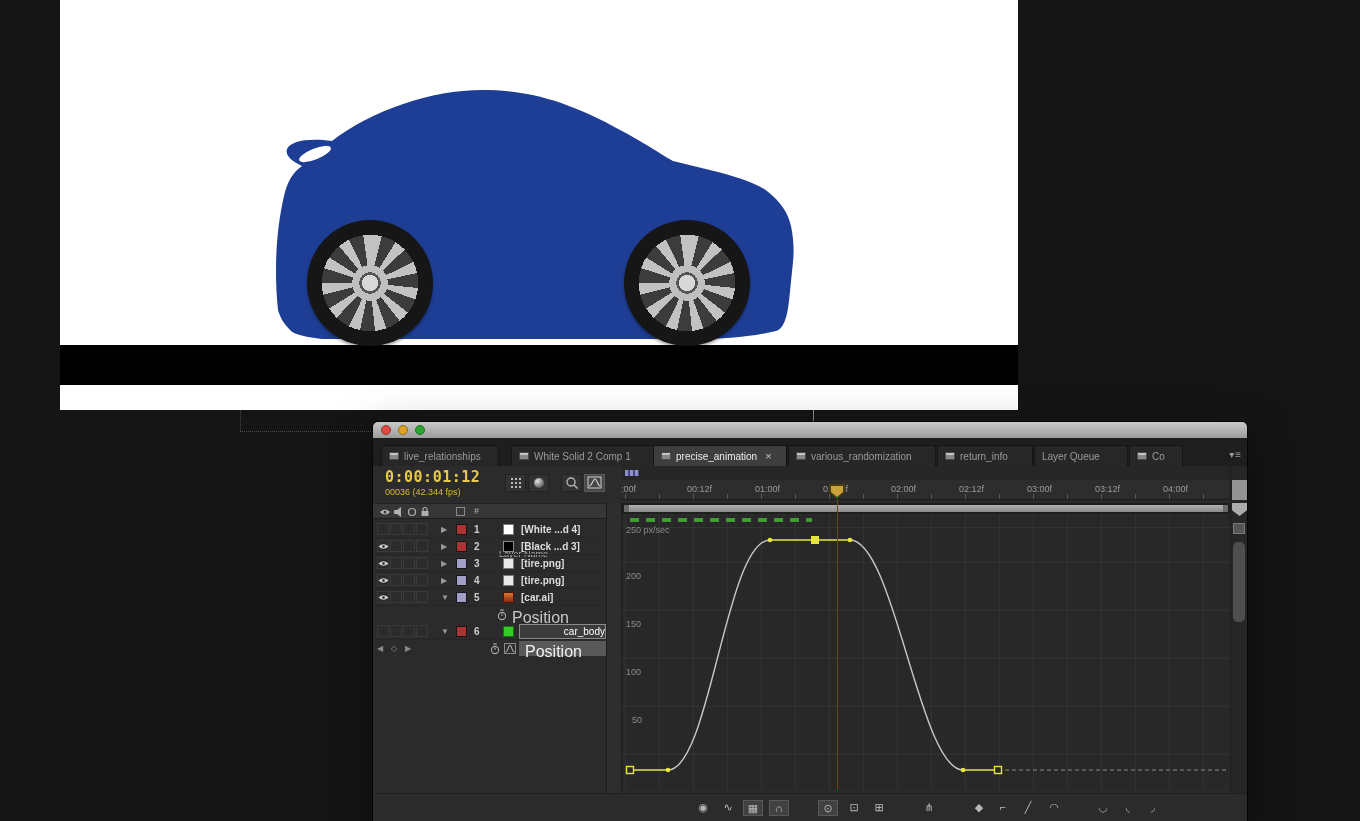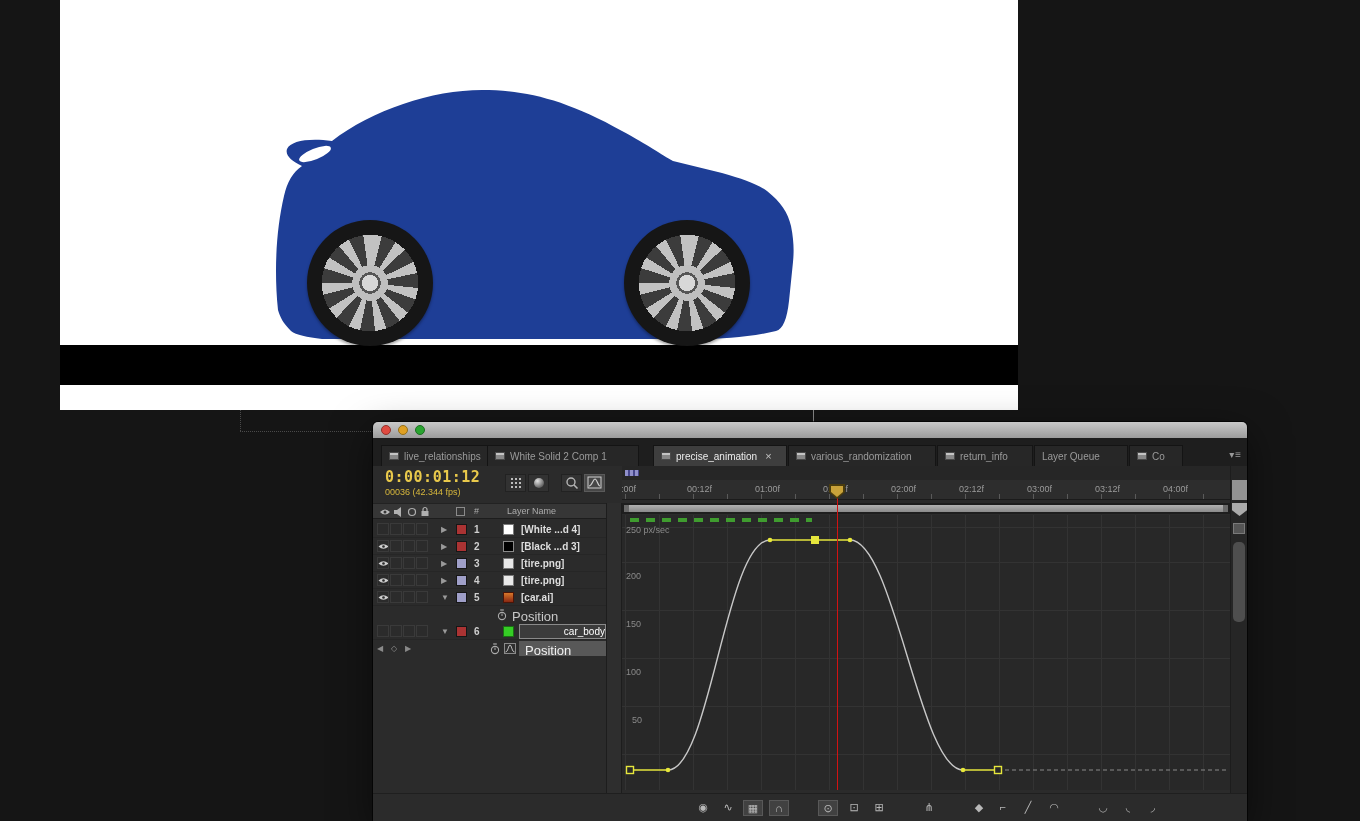--- a/index.html
+++ b/index.html
@@ -71,21 +71,21 @@
   .lticon{position:absolute;left:130px;top:3px;width:11px;height:11px;box-sizing:border-box;}
   .t-wsolid{background:#fff;border:1px solid #7a7a7a;}
   .t-bsolid{background:#000;border:1px solid #8a8a8a;}
   .t-doc{background:#e9e9e9;border:1px solid #7a7a7a;}
   .t-ai{background:linear-gradient(#d8772a,#8a2812);border:1px solid #4a1508;}
   .t-fill{background:#35cc25;border:1px solid #1b6e14;}
   .lname{position:absolute;left:148px;top:3px;font-size:10px;color:#dedede;font-weight:bold;white-space:nowrap;text-align:right;}
   .lname.edit{left:146px;top:1px;width:87px;height:15px;background:#3c3c3c;border:1px solid #8a8a8a;
               padding:1px 0 0 3px;box-sizing:border-box;font-weight:normal;color:#fff;}
   .prow{position:absolute;left:0;width:233px;height:17px;}
-  .pname{position:absolute;left:139px;top:3px;font-size:13px;color:#c8c8c8;text-align:right;}
+  .pname{position:absolute;left:139px;top:3px;font-size:16px;color:#c8c8c8;text-align:right;}
   .phl{position:absolute;left:146px;top:1px;width:87px;height:15px;background:#585858;}
   .pname.sel{left:152px;color:#f0f0f0;}
   .nav{position:absolute;top:4px;font-size:8px;color:#8a8a8a;}
   .ic-abs{position:absolute;}
 
   .lscroll{position:absolute;left:233px;top:81px;width:16px;height:290px;background:#2e2e2e;
            border-left:1px solid #1d1d1d;border-right:1px solid #1d1d1d;box-sizing:border-box;}
   .lscroll-btn{position:absolute;left:234px;top:380px;width:14px;height:14px;background:#3a3a3a;
                color:#999;font-size:8px;text-align:center;line-height:14px;}
 
@@ -159,21 +159,21 @@
       <div class="light l-close"></div>
       <div class="light l-min"></div>
       <div class="light l-zoom"></div>
     </div>
 
     <div class="tabbar">
       <div class="tab" style="left:8px;width:118px;">
         <span class="tbicon"></span>
         <span>live_relationships</span>
       </div>
-      <div class="tab" style="left:114px;width:152px;text-align:center;">
+      <div class="tab" style="left:138px;width:152px;text-align:center;">
         <span class="tbicon"></span>
         <span>White Solid 2 Comp 1</span>
       </div>
       <div class="tab active" style="left:280px;width:134px;">
         <span class="tbicon"></span>
         <span>precise_animation</span>
         <span class="tab-close">×</span>
       </div>
       <div class="tab" style="left:415px;width:148px;">
         <span class="tbicon"></span>
@@ -225,21 +225,21 @@
       </svg>
       <svg class="ch-it" style="left:34px;top:3px;" width="10" height="10">
         <circle cx="5" cy="5" r="3.5" fill="none" stroke="#b0b0b0" stroke-width="1.2"></circle>
       </svg>
       <svg class="ch-it" style="left:47px;top:2px;" width="10" height="11">
         <rect x="1.5" y="5" width="7" height="5" fill="#b0b0b0"></rect>
         <path d="M3,5 V3.5 A2,2 0 0 1 7,3.5 V5" fill="none" stroke="#b0b0b0" stroke-width="1.2"></path>
       </svg>
       <span class="ch-it" style="left:83px;top:3px;width:9px;height:9px;border:1px solid #8a8a8a;box-sizing:border-box;"></span>
       <span class="ch-it" style="left:101px;">#</span>
-      <span class="ch-it" style="left:134px;">Layer Name</span>
+      <span class="ch-it" style="left:126px;margin-top:43px;">Layer Name</span>
     </div>
 
     <div class="lrow" style="top:99px;">
       <span class="avc" style="left:4px;"></span>
       <span class="avc" style="left:17px;"></span>
       <span class="avc" style="left:30px;"></span>
       <span class="avc" style="left:43px;"></span>
       <span class="twi">▶</span>
       <span class="sw" style="background:#aa3333;"></span>
       <span class="idx">1</span>

